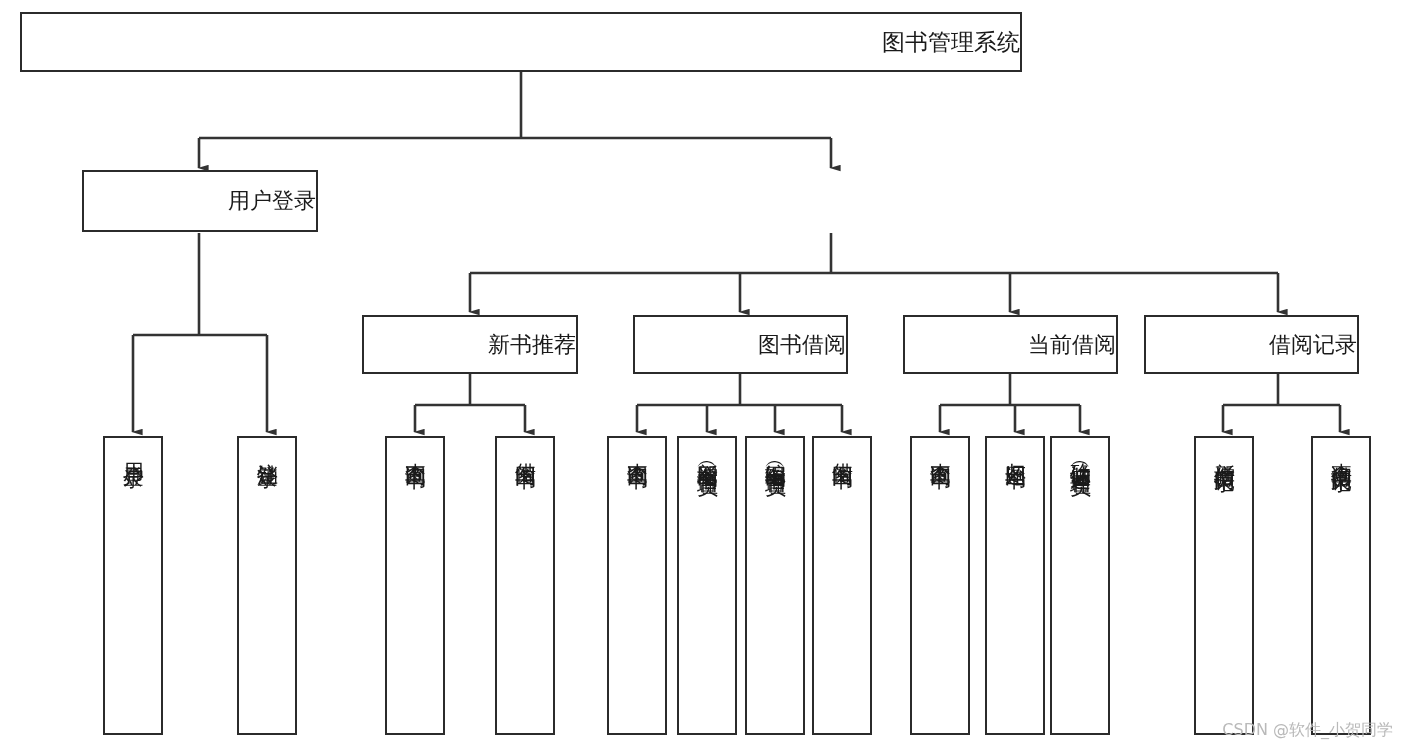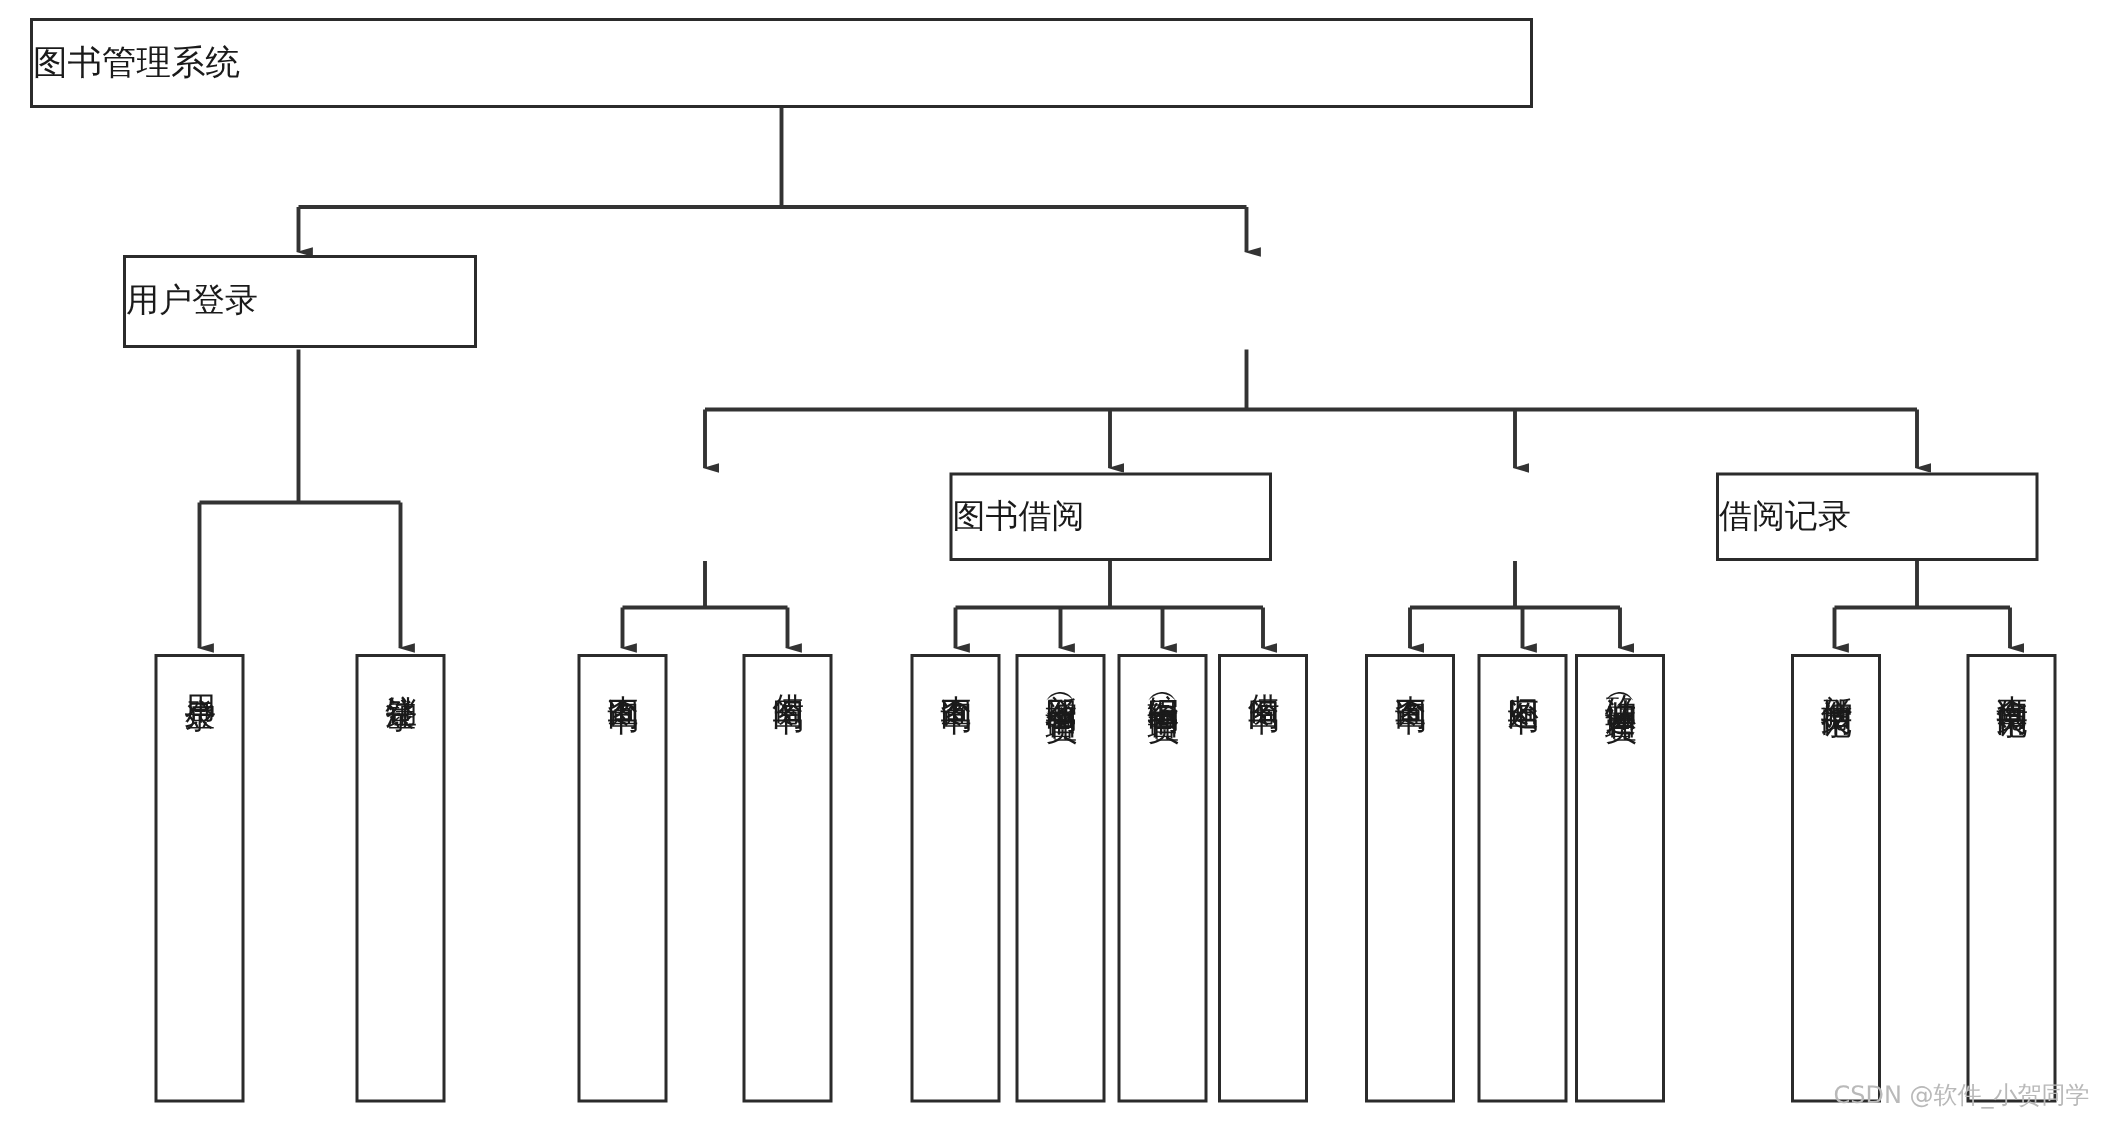--- a/index.html
+++ b/index.html
@@ -24,21 +24,21 @@
     width: 1405px;
     height: 747px;
   }
   .node {
     position: absolute;
     box-sizing: border-box;
     background: #ffffff;
     border: 2.5px solid #2b2b2b;
     display: flex;
     align-items: center;
-    justify-content: flex-start;
+    justify-content: flex-end;
     z-index: 3;
   }
   .node-label {
     color: #1a1a1a;
     line-height: 1.05;
     text-align: center;
     white-space: nowrap;
   }
   .node.horizontal .node-label {
     font-size: 22px;
@@ -128,22 +128,28 @@
   </svg>
 
   <div class="node root horizontal" style="left:20px; top:12px; width:1002px; height:60px;">
     <span class="node-label">图书管理系统</span>
   </div>
 
   <div class="node horizontal" style="left:82px; top:170px; width:236px; height:62px;">
     <span class="node-label">用户登录</span>
   </div>
 
+  <div class="node horizontal" style="left:362px; top:315px; width:216px; height:59px;">
+    <span class="node-label">新书推荐</span>
+  </div>
   <div class="node horizontal" style="left:633px; top:315px; width:215px; height:59px;">
     <span class="node-label">图书借阅</span>
+  </div>
+  <div class="node horizontal" style="left:903px; top:315px; width:215px; height:59px;">
+    <span class="node-label">当前借阅</span>
   </div>
   <div class="node horizontal" style="left:1144px; top:315px; width:215px; height:59px;">
     <span class="node-label">借阅记录</span>
   </div>
 
   <div class="node vertical" style="left:103px; top:436px; width:60px; height:299px;">
     <span class="node-label">用户登录</span>
   </div>
   <div class="node vertical" style="left:237px; top:436px; width:60px; height:299px;">
     <span class="node-label">注销登录</span>

